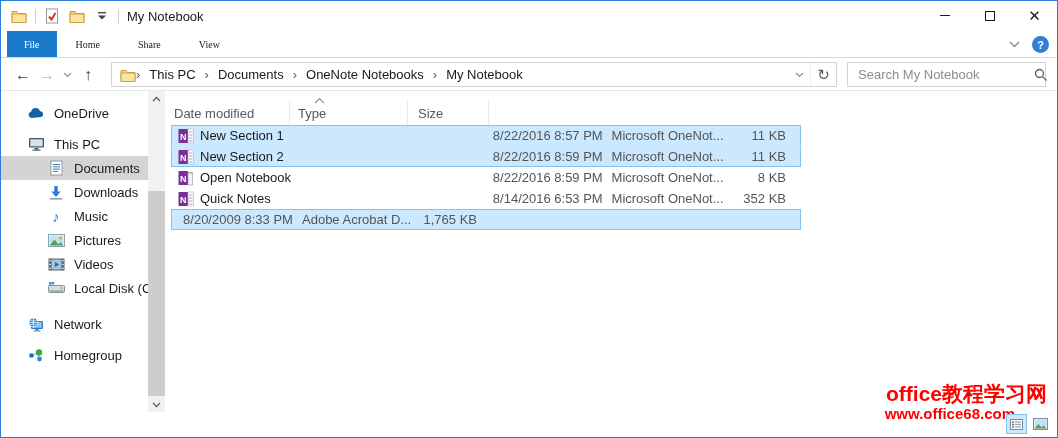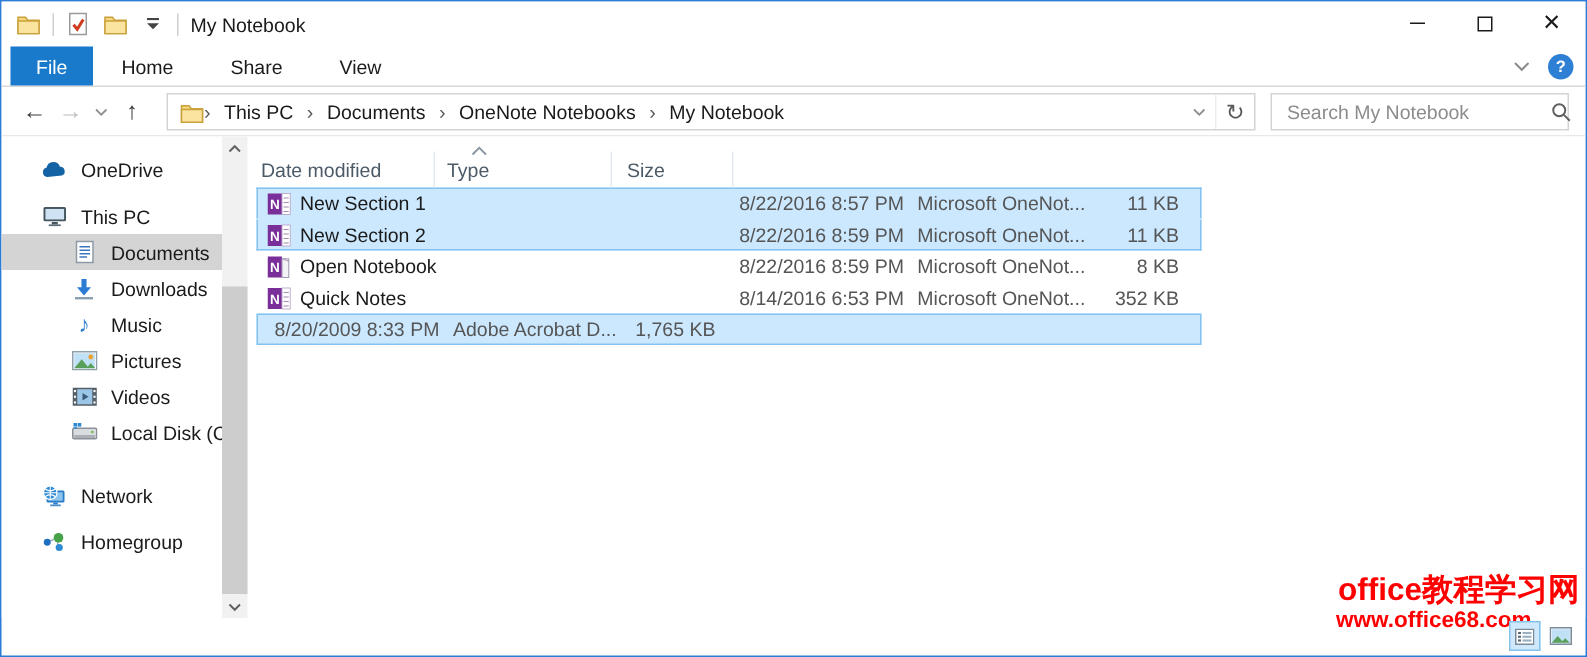--- a/index.html
+++ b/index.html
@@ -16,21 +16,21 @@
   .qat-btn { display:flex; align-items:center; justify-content:center; width:18px; height:18px; }
   .win-title { margin-left:8px; font-size:13px; color:#1a1a1a; white-space:nowrap; }
   .win-controls { position:absolute; right:0; top:0; height:29px; display:flex; }
   .win-btn { width:45px; height:29px; display:flex; align-items:center; justify-content:center; color:#1a1a1a; font-size:14px; cursor:default; }
   .min-glyph { display:inline-block; width:10px; height:1px; background:#1a1a1a; }
   .max-glyph { display:inline-block; width:10px; height:10px; border:1px solid #1a1a1a; }
   .close-glyph { font-size:15px; line-height:1; }
   
   .ribbonbar { position:absolute; top:30px; left:0; right:0; height:27px; background:#fff; border-bottom:1px solid #d8d8d8; display:flex; align-items:stretch; }
   .tabs { display:flex; margin-left:6px; }
-  .tab { padding:0 19px; display:flex; align-items:center; font-size:13px; color:#1a1a1a; cursor:default; }
+  .tab { padding:0 19px; display:flex; align-items:center; font-size:10px; color:#1a1a1a; cursor:default;font-family:Liberation Serif, serif; }
   .tab.active { background:#1979ca; color:#fff; padding:0 17px; }
   .ribbon-right { position:absolute; right:8px; top:0; height:27px; display:flex; align-items:center; gap:12px; }
   .chev { display:inline-flex; }
   .help-btn { width:17px; height:17px; border-radius:50%; background:#2e80d4; color:#fff; font-size:11px; font-weight:bold; display:flex; align-items:center; justify-content:center; }
   
   .navbar { position:absolute; top:57px; left:0; right:0; height:33px; background:#fff; border-bottom:1px solid #e8e8e8; }
   .nav-btns { position:absolute; left:10px; top:0; height:33px; display:flex; align-items:center; }
   .nav-btn { display:flex; align-items:center; justify-content:center; height:24px; }
   .arrow-glyph { font-size:16px; line-height:1; }
   .back { width:24px; color:#3b3b3b; }
@@ -50,21 +50,21 @@
   .search-mag { width:28px; display:flex; justify-content:center; }
   
   .main { position:absolute; top:90px; left:0; right:0; height:321px; background:#fff; }
   .sidebar { position:absolute; left:0; top:0; bottom:0; width:165px; padding-top:10px; }
   .side-item { height:24px; display:flex; align-items:center; gap:9px; cursor:default; }
   .side-item .slabel { white-space:nowrap; }
   .lvl1 { padding-left:26px; }
   .lvl2 { padding-left:46px; }
   .side-item.selected { background:#d4d4d4; width:147px; }
   .gap-sm { margin-top:7px; }
-  .gap-md { margin-top:18px;align-items:center; }
+  .gap-md { margin-top:12px;align-items:center; }
   .sicon { width:18px; display:flex; justify-content:center; align-items:center; }
   .music-glyph { color:#2f7fd3; font-size:15px; line-height:1; }
   .side-scroll { position:absolute; left:147px; top:0; bottom:0; width:17px; background:#f1f1f1; }
   .scroll-arrow { position:absolute; left:0; width:17px; height:15px; display:flex; align-items:center; justify-content:center; }
   .scroll-arrow.uparr { top:0; } .scroll-arrow.dnarr { bottom:0; }
   .scroll-thumb { position:absolute; left:0; top:100px; width:17px; height:205px; background:#cdcdcd; }
   
   .filelist { position:absolute; left:165px; top:0; right:0; bottom:0; }
   .list-header { position:relative; height:34px; display:flex; align-items:flex-end; color:#4c5a68; }
   .hcell { height:24px; display:flex; align-items:center; border-right:1px solid #e4e9ef; cursor:default; }
@@ -86,21 +86,21 @@
   .ficon { width:16px; height:16px; display:inline-flex; flex:none; }
   
   .statusbar { position:absolute; left:0; right:0; bottom:0; height:27px; border-top:1px solid #d6d6d6; background:#fff; display:flex; align-items:center; font-size:12px; color:#383838; z-index:4; }
   .sb-count { margin-left:14px; }
   .sb-div { width:1px; height:15px; background:#d0d0d0; }
   .d1 { margin-left:30px; } .sb-sel { margin-left:17px; } .sb-size { margin-left:9px; } .d2 { margin-left:14px; }
   .view-toggles { position:absolute; right:6px; bottom:3px; display:flex; gap:3px; z-index:6; }
   .vt-btn { width:21px; height:20px; display:flex; align-items:center; justify-content:center; background:#fff; border:1px solid transparent; }
   .vt-btn.active { background:#cfe8fb; border-color:#84c3ea; }
   
-  .watermark { position:absolute; right:4px; top:381px; text-align:right; z-index:5; pointer-events:none; }
+  .watermark { position:absolute; right:10px; top:381px; text-align:right; z-index:5; pointer-events:none; }
   .wm1 { font-size:21px; font-weight:bold; color:#ff0000; line-height:24px; white-space:nowrap; }
   .wm2 { font-size:15px; font-weight:bold; color:#ff0000; line-height:16px; padding-right:32px; white-space:nowrap; }
 </style>
 </head>
 <body>
 
 <div id="window">
 
   <div class="titlebar">
     <div class="qat">

